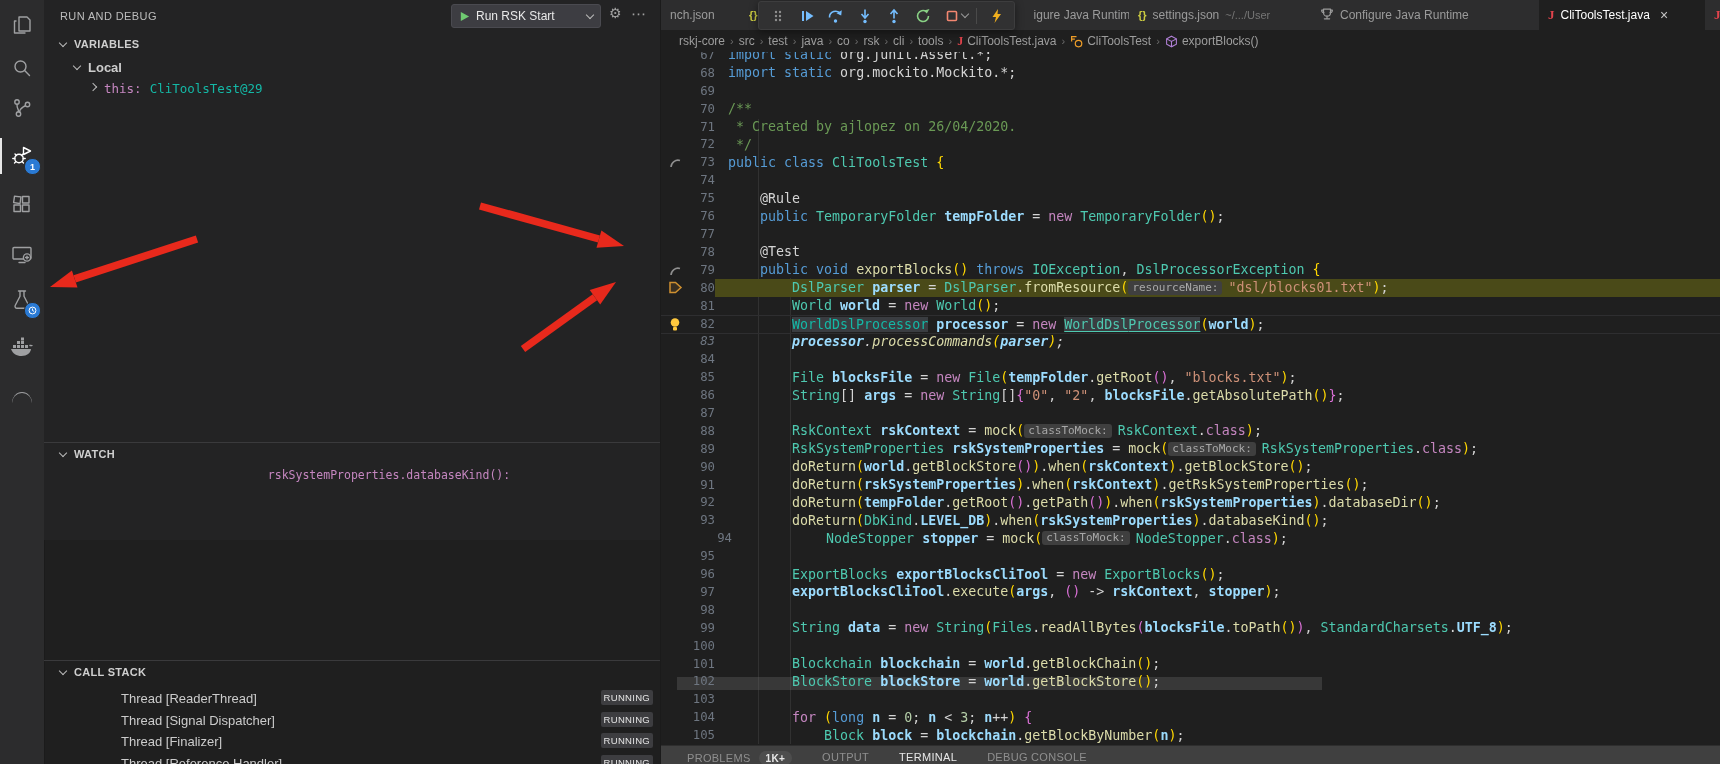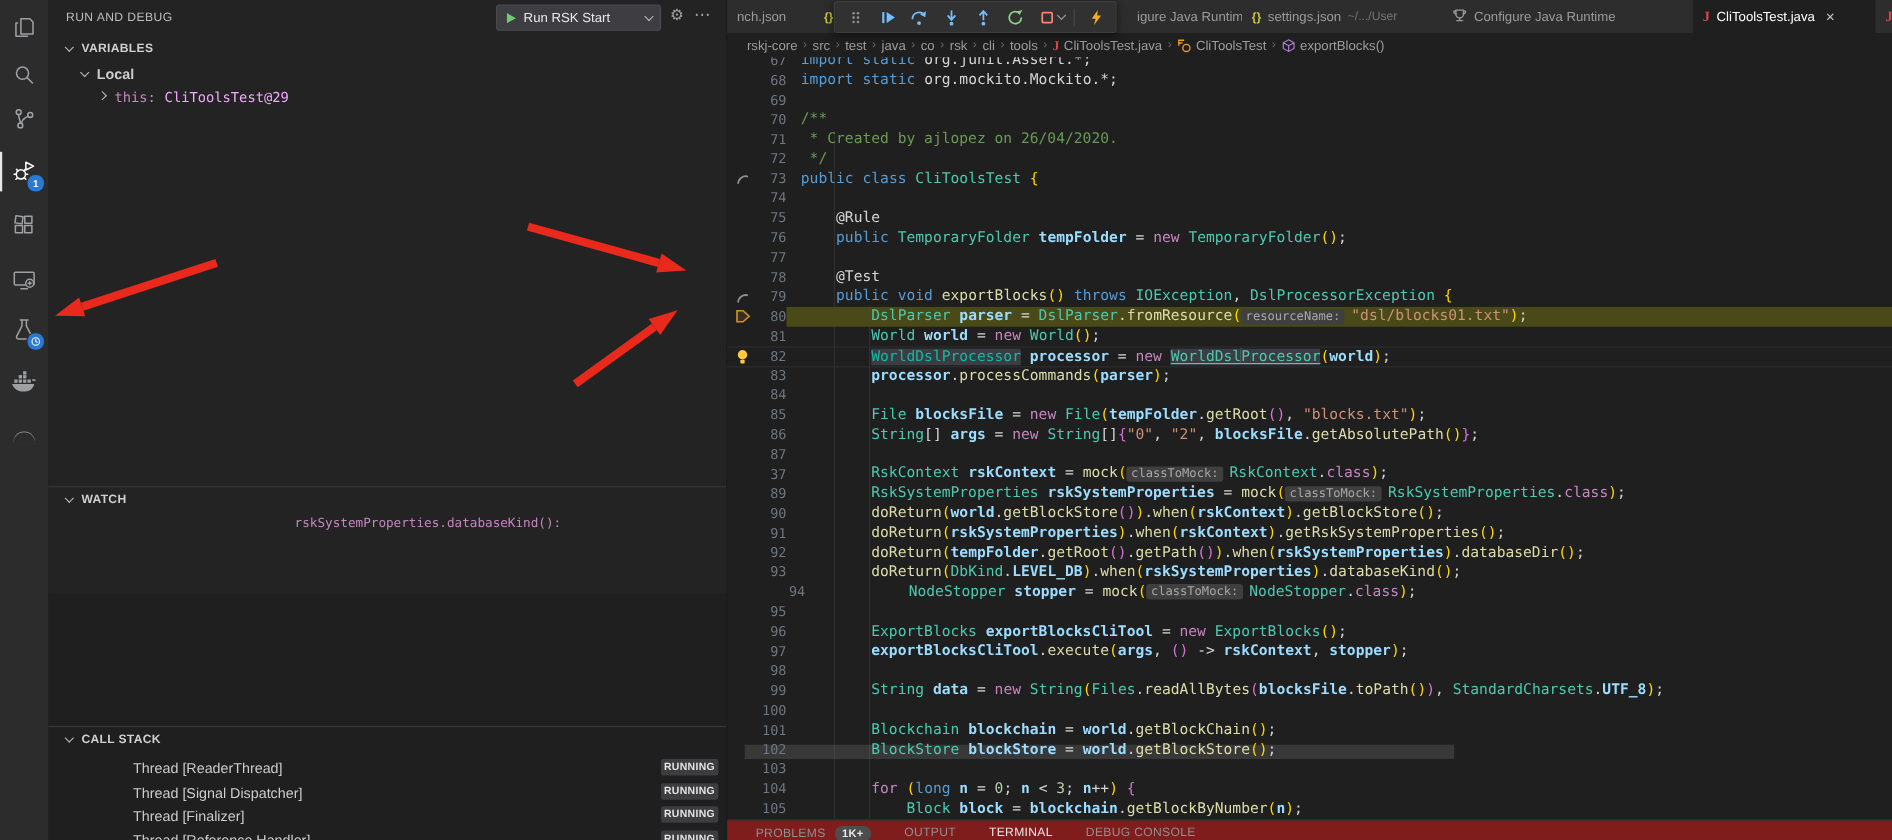--- a/index.html
+++ b/index.html
@@ -18,25 +18,25 @@
     display:flex;align-items:center;padding:0 7px;gap:6px;cursor:pointer;}
   #run-btn .lbl{font-size:12px;color:#e8e8e8;white-space:nowrap;flex:1;}
   .chev{display:inline-block;width:5px;height:5px;border-right:1.4px solid #bbb;border-bottom:1.4px solid #bbb;transform:rotate(45deg);margin-top:-3px;}
   .chev.r{transform:rotate(-45deg);}
   .sec-head{position:absolute;left:0;right:0;height:22px;display:flex;align-items:center;gap:8px;padding-left:16px;
     font-size:11px;font-weight:bold;color:#cfcfcf;letter-spacing:.3px;cursor:pointer;}
   .sec-border{border-top:1px solid #3a3a3c;}
   .tree-row{position:absolute;left:0;right:0;height:20px;display:flex;align-items:center;gap:8px;font-size:13px;color:#cccccc;cursor:pointer;}
   .mono{font-family:"DejaVu Sans Mono",monospace;}
   .var-name{color:#c586c0;}
-  .var-val{color:#f0abfc;}
+  .var-val{color:#14b8a6;}
   .watch-expr{color:#c586c0;}
   .watch-err{color:#f48771;font-style:italic;}
   .thread-row{position:absolute;left:0;right:0;height:21px;display:flex;align-items:center;padding-left:77px;font-size:13px;color:#cccccc;cursor:pointer;}
-  .run-badge{position:absolute;right:7px;top:2px;background:#3d3d40;color:#e4e4e4;font-size:9.5px;font-weight:bold;
+  .run-badge{position:absolute;right:7px;top:2px;background:#3d3d40;color:#e4e4e4;font-size:9.5px;font-weight:normal;
     padding:2px 3px;border-radius:2px;letter-spacing:.3px;}
   .icon-btn{position:absolute;top:6px;color:#a0a0a0;font-size:14px;cursor:pointer;line-height:1;}
   
   #editor{position:absolute;left:660px;top:0;width:1060px;height:764px;background:#1f1f1f;border-left:1px solid #1b1b1b;}
   #tabstrip{position:absolute;left:0;top:0;right:0;height:30px;background:#1f1f1f;}
   .tab{position:absolute;top:0;height:30px;background:#2d2d2e;display:flex;align-items:center;padding:0 9px;gap:6px;
     font-size:12px;color:#9b9b9b;border-right:1px solid #1f1f1f;cursor:pointer;overflow:hidden;white-space:nowrap;}
   .tab.active{background:#1f1f1f;color:#ffffff;border-right:none;}
   .tab .jicon{color:#e0434c;font-weight:bold;font-size:13px;font-family:"Liberation Serif",serif;}
   .tab .braces{color:#cbcb41;font-weight:bold;font-size:11px;}
@@ -62,21 +62,21 @@
   .cl.hl-debug .lt{background:#4a4a18;}
   .cl.hl-cursor{border-top:1px solid #2e2e30;border-bottom:1px solid #2e2e30;}
   .tok-p{color:#d4d4d4}.tok-k{color:#569cd6}.tok-kc{color:#c586c0}.tok-ty{color:#4ec9b0}
   .tok-v{color:#9cdcfe;font-weight:600}.tok-m{color:#dcdcaa}.tok-s{color:#ce9178}
   .tok-num{color:#b5cea8}.tok-c{color:#6a9955}.tok-a{color:#d4d4d4}.tok-b{color:#ffd700}.tok-b2{color:#da70d6}
   .tok-i{background:#3f3f3f;color:#a8a8a8;border-radius:3px;padding:0 4px;margin-right:6px;font-size:11px;line-height:14px;display:inline-block;}
   .tok-hw{color:#14b8a6;background:#3a3d41;}
   .tok-link{color:#4ec9b0;background:#3a3d41;text-decoration:underline;text-underline-offset:2px;cursor:pointer;}
   .tok-caret{display:inline-block;width:1.5px;height:14px;background:#f2f2f2;margin:0 -0.75px;vertical-align:middle;}
   
-  #panel{position:absolute;left:0;right:0;top:745px;height:19px;border-top:1px solid #2e2e2e;background:#7f1d1d;
+  #panel{position:absolute;left:0;right:0;top:745px;height:19px;border-top:1px solid #2e2e2e;background:#404040;
     display:flex;align-items:flex-start;padding-left:26px;gap:0;}
   .ptab{display:flex;align-items:center;gap:8px;font-size:11px;letter-spacing:.3px;color:#8f8f8f;margin-right:30px;padding-top:5px;cursor:pointer;}
   .ptab.active{color:#e8e8e8;}
   .pbadge{background:#4d4d4d;color:#e8e8e8;font-size:10px;font-weight:bold;padding:1.5px 7px;border-radius:8px;}
   #arrows{position:absolute;left:0;top:0;width:1720px;height:764px;pointer-events:none;z-index:50;}
 </style>
 </head>
 <body>
 
 <div id="activitybar">
@@ -453,21 +453,21 @@
       <div class="cl hl-cursor" style="top: 262.5px;">
         <span class="lg">
           <svg width="14" height="15" viewBox="0 0 14 15">
             <circle cx="7" cy="5.5" r="4.3" fill="#ffc83d"></circle>
             <rect x="5" y="10" width="4" height="3.5" rx="1" fill="#ffc83d"></rect>
           </svg>
         </span>
         <span class="ln">82</span>
         <span class="lt"><span class="tok-p">        </span><span class="tok-hw">WorldDslProcessor</span><span class="tok-p"> </span><span class="tok-v">processor</span><span class="tok-p"> = </span><span class="tok-kc">new</span><span class="tok-p"> </span><span class="tok-link">WorldDsl</span><span class="tok-caret"></span><span class="tok-link">Processor</span><span class="tok-b">(</span><span class="tok-v">world</span><span class="tok-b">)</span><span class="tok-p">;</span></span>
       </div>
-      <div class="cl" style="top: 280.4px;">
+      <div class="cl" style="top: 280.4px; font-style: italic;">
         <span class="lg"></span>
         <span class="ln">83</span>
         <span class="lt"><span class="tok-p">        </span><span class="tok-v">processor</span><span class="tok-p">.</span><span class="tok-m">processCommands</span><span class="tok-b">(</span><span class="tok-v">parser</span><span class="tok-b">)</span><span class="tok-p">;</span></span>
       </div>
       <div class="cl" style="top: 298.3px;">
         <span class="lg"></span>
         <span class="ln">84</span>
         <span class="lt"></span>
       </div>
       <div class="cl" style="top: 316.2px;">
@@ -480,21 +480,21 @@
         <span class="ln">86</span>
         <span class="lt"><span class="tok-p">        </span><span class="tok-ty">String</span><span class="tok-p">[] </span><span class="tok-v">args</span><span class="tok-p"> = </span><span class="tok-kc">new</span><span class="tok-p"> </span><span class="tok-ty">String</span><span class="tok-p">[]</span><span class="tok-b2">{</span><span class="tok-s">"0"</span><span class="tok-p">, </span><span class="tok-s">"2"</span><span class="tok-p">, </span><span class="tok-v">blocksFile</span><span class="tok-p">.</span><span class="tok-m">getAbsolutePath</span><span class="tok-b">()</span><span class="tok-b2">}</span><span class="tok-p">;</span></span>
       </div>
       <div class="cl" style="top: 352px;">
         <span class="lg"></span>
         <span class="ln">87</span>
         <span class="lt"></span>
       </div>
       <div class="cl" style="top: 369.9px;">
         <span class="lg"></span>
-        <span class="ln">37</span>
+        <span class="ln">88</span>
         <span class="lt"><span class="tok-p">        </span><span class="tok-ty">RskContext</span><span class="tok-p"> </span><span class="tok-v">rskContext</span><span class="tok-p"> = </span><span class="tok-m">mock</span><span class="tok-b">(</span><span class="tok-i">classToMock:</span><span class="tok-ty">RskContext</span><span class="tok-p">.</span><span class="tok-kc">class</span><span class="tok-b">)</span><span class="tok-p">;</span></span>
       </div>
       <div class="cl" style="top: 387.8px;">
         <span class="lg"></span>
         <span class="ln">89</span>
         <span class="lt"><span class="tok-p">        </span><span class="tok-ty">RskSystemProperties</span><span class="tok-p"> </span><span class="tok-v">rskSystemProperties</span><span class="tok-p"> = </span><span class="tok-m">mock</span><span class="tok-b">(</span><span class="tok-i">classToMock:</span><span class="tok-ty">RskSystemProperties</span><span class="tok-p">.</span><span class="tok-kc">class</span><span class="tok-b">)</span><span class="tok-p">;</span></span>
       </div>
       <div class="cl" style="top: 405.7px;">
         <span class="lg"></span>
         <span class="ln">90</span>

